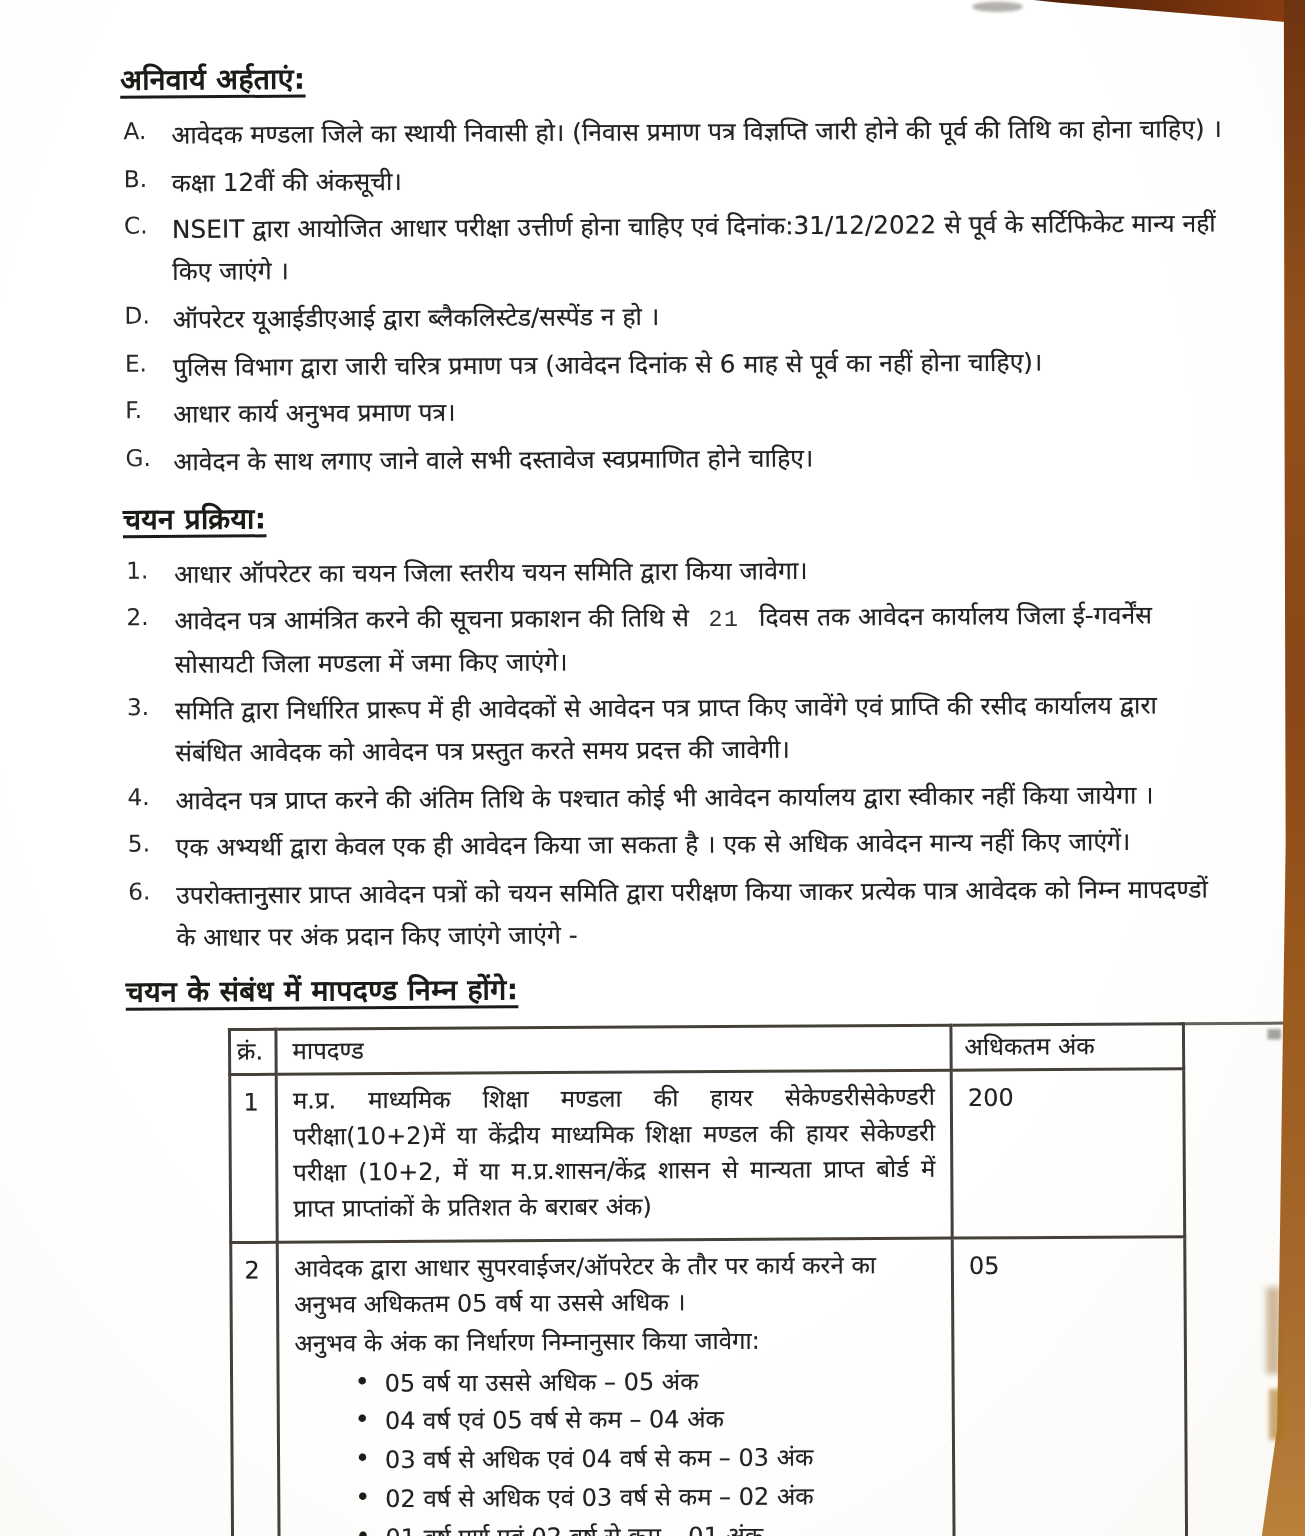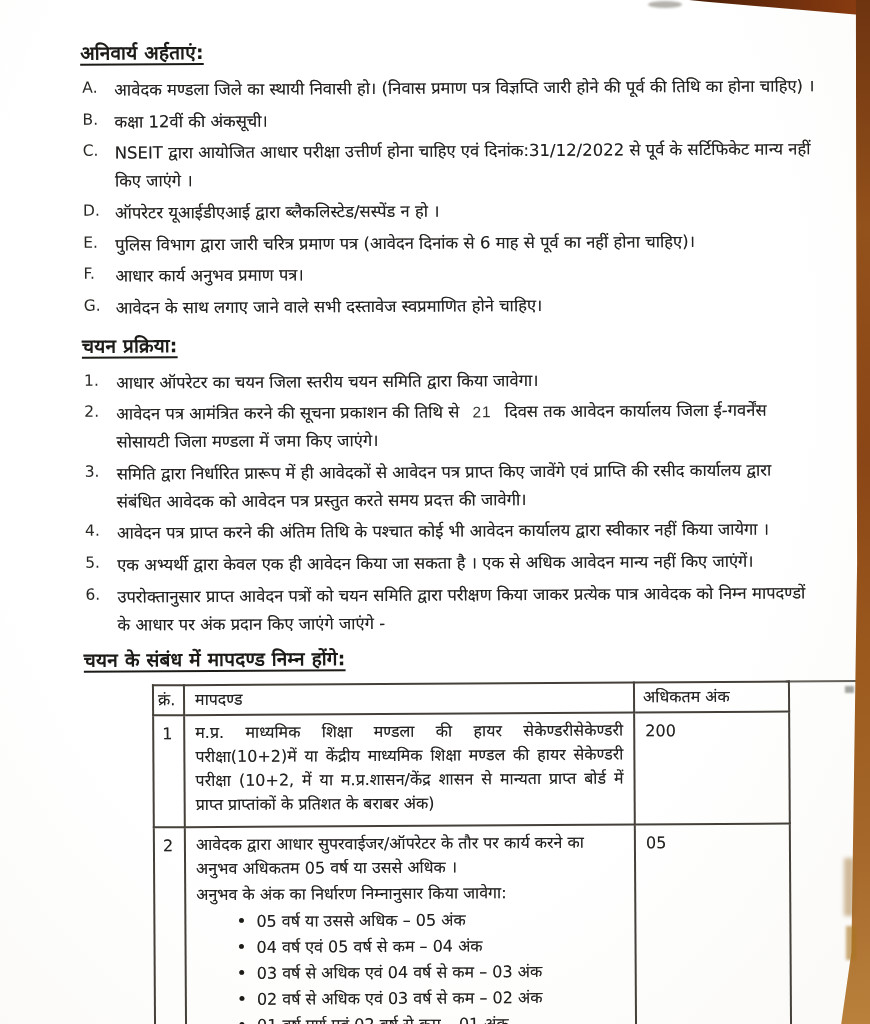--- a/index.html
+++ b/index.html
@@ -30,21 +30,21 @@
     flex:0 0 34px; font-size:15.5px; color:#2a2824; padding-top:2px; padding-left:2px;
   }
   .doc-item .txt {
     flex:1; font-size:16.5px; line-height:1.68; color:#242220;
     text-shadow:0 0 0.5px rgba(30,28,25,0.45);
   }
   .sec { margin-bottom:8px; }
   .sec2 { margin-top:10px; }
   .sec3 { margin-top:6px; }
   .typed-days {
-    font-family:Liberation Sans, sans-serif; font-size:15.5px;
+    font-family:Liberation Mono, monospace; font-size:15.5px;
     margin:0 13px; letter-spacing:1px; text-shadow:none; color:#35332f;
   }
   
   .table-wrap { position:relative; margin-left:68px; margin-top:12px; }
   .top-rule-ext {
     position:absolute; top:0; left:634px; width:72px; height:2px;
     background:#4a453e; opacity:0.85;
   }
   table.criteria {
     border-collapse:collapse; table-layout:fixed; width:636px;

